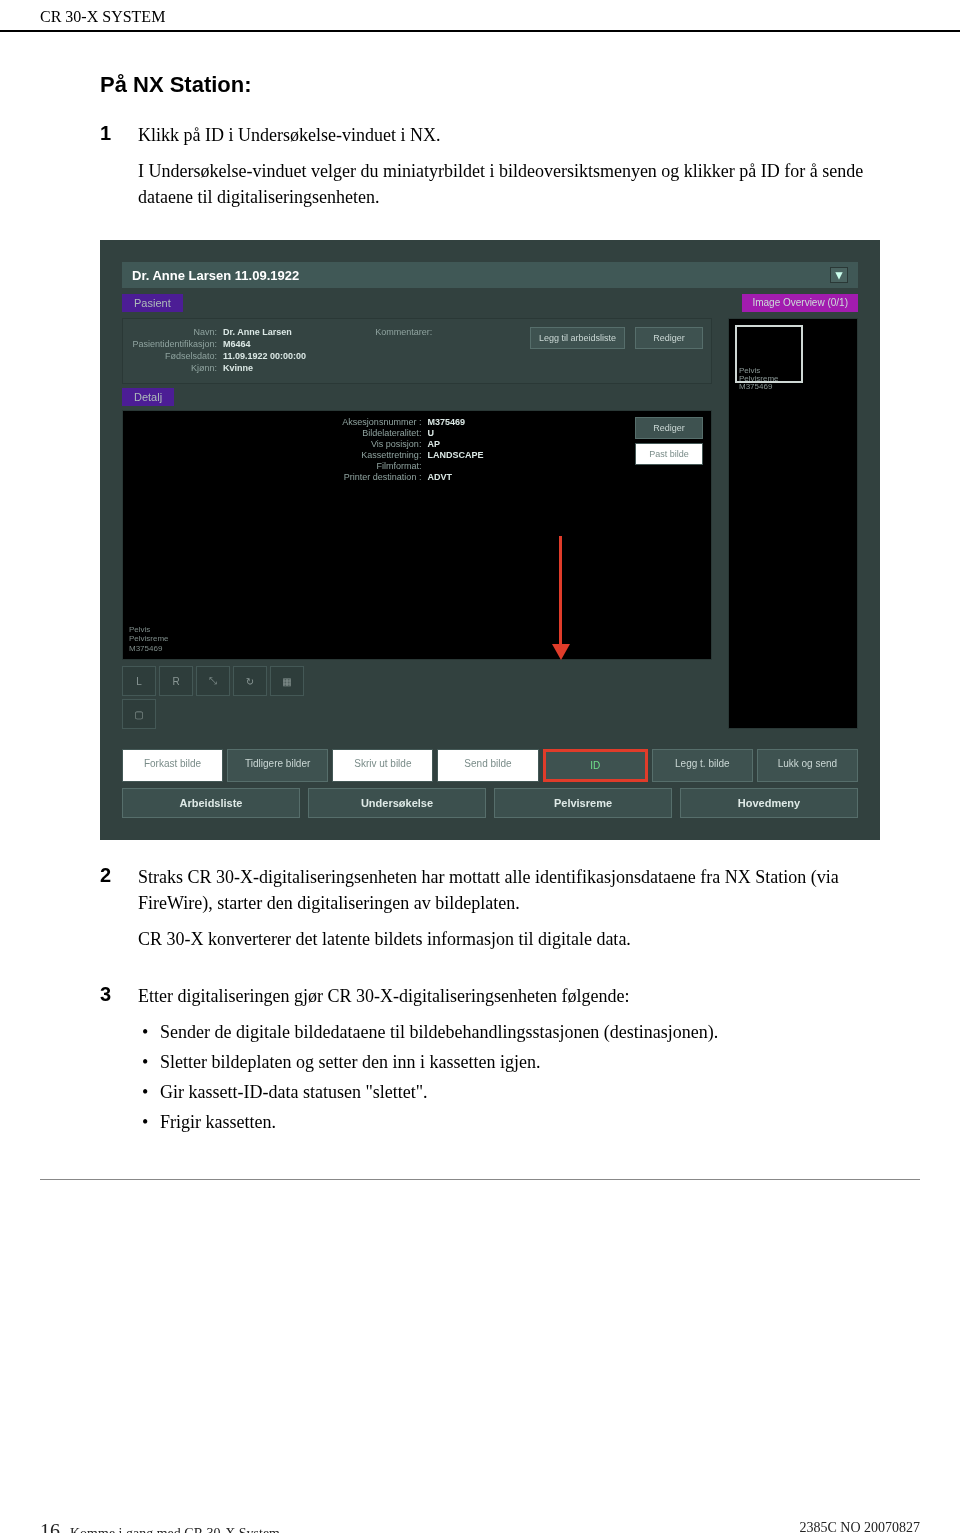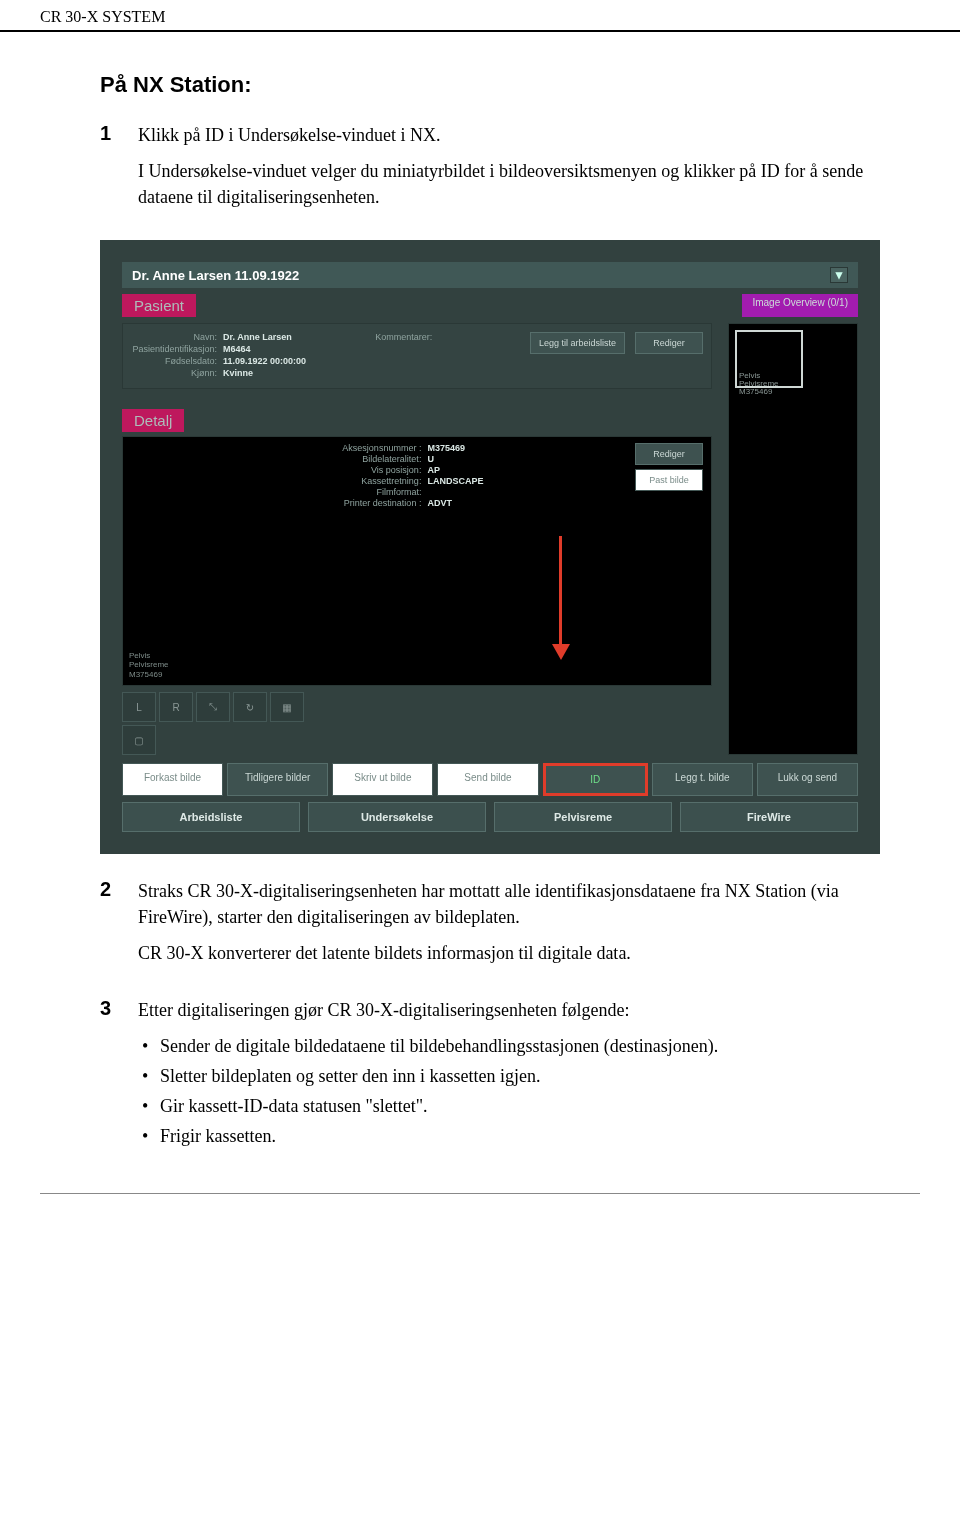--- a/index.html
+++ b/index.html
@@ -65,23 +65,23 @@
   .ui-title .dd {
     width: 18px; height: 16px;
     background: #4a6461;
     border: 1px solid #2a3836;
     text-align: center;
     line-height: 14px;
     color: #cfe;
   }
   .ui-row { display: flex; gap: 6px; margin-top: 6px; }
   .ui-tab {
-    background: #be185d;
+    background: #4c1d95;
     padding: 3px 12px;
-    font-size: 15px;
+    font-size: 11px;
     color: #aebcba;
   }
   .ui-badge {
     background: #a21caf;
     padding: 3px 10px;
     font-size: 10px;
     color: #cddcd9;
     margin-left: auto;
   }
   .ui-panel {
@@ -151,21 +151,21 @@
   }
   .tool {
     width: 34px; height: 30px;
     background: #2e3d3b;
     border: 1px solid #445856;
     display: flex; align-items: center; justify-content: center;
     color: #8a9795; font-size: 10px;
   }
   .tool-row2 { display:flex; gap:3px; margin-top:3px; }
   .bottom-btns {
-    display: flex; gap: 4px; margin-top: 8px;
+    display: flex; gap: 4px; margin-top: 20px;
   }
   .bottom-btns .ui-btn { flex: 1; padding: 8px 4px; font-size: 10px; }
   .id-highlight {
     border: 3px solid #e03c2a !important;
     padding: 6px 4px;
   }
   .nav-btns {
     display: flex; gap: 8px; margin-top: 6px; border-radius: 14px;
   }
   .nav-btns .ui-btn { flex: 1; padding: 8px 4px; font-size: 11px; font-weight: bold; background:#3c504e; color:#dfeae7;}
@@ -257,21 +257,21 @@
             </div>
             <div class="info-right-btns">
               <div class="ui-btn">Legg til arbeidsliste</div>
             </div>
             <div class="info-right-btns">
               <div class="ui-btn">Rediger</div>
             </div>
           </div>
         </div>
 
-        <div class="ui-row" style="margin-top:20px">
+        <div class="ui-row" style="margin-top:4px">
           <div class="ui-tab">Detalj</div>
         </div>
 
         <div class="detail-panel" style="margin-top:4px; position:relative;">
           <div class="detail-center">
             <div class="fld">
                 <span class="lbl">Aksesjonsnummer :</span>
                 <span class="val">M375469</span>
               </div>
             <div class="fld">
@@ -333,21 +333,21 @@
       <div class="ui-btn dim">Send bilde</div>
       <div class="ui-btn green id-highlight">ID</div>
       <div class="ui-btn">Legg t. bilde</div>
       <div class="ui-btn">Lukk og send</div>
     </div>
 
     <div class="nav-btns">
       <div class="ui-btn">Arbeidsliste</div>
       <div class="ui-btn">Undersøkelse</div>
       <div class="ui-btn">Pelvisreme</div>
-      <div class="ui-btn">FireWire</div>
+      <div class="ui-btn">Hovedmeny</div>
     </div>
 
     <div class="arrow">
       <div class="arrow-line"></div>
       <div class="arrow-head"></div>
     </div>
   </div>
 
   <div class="step">
     <div class="step-num">2</div>

